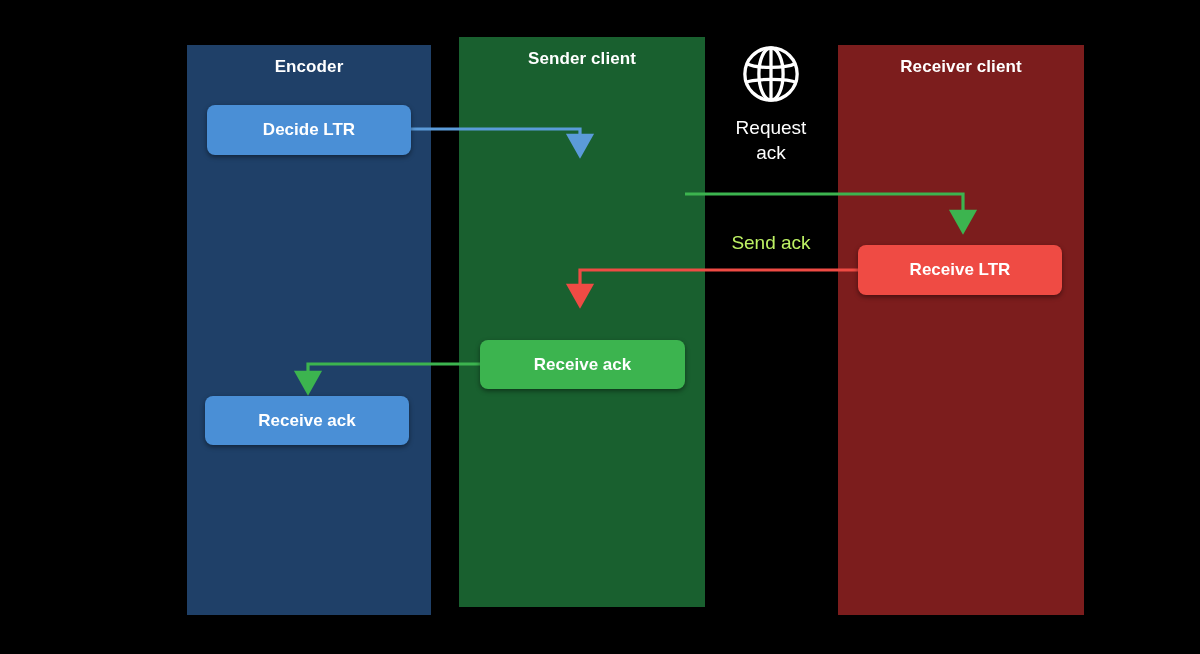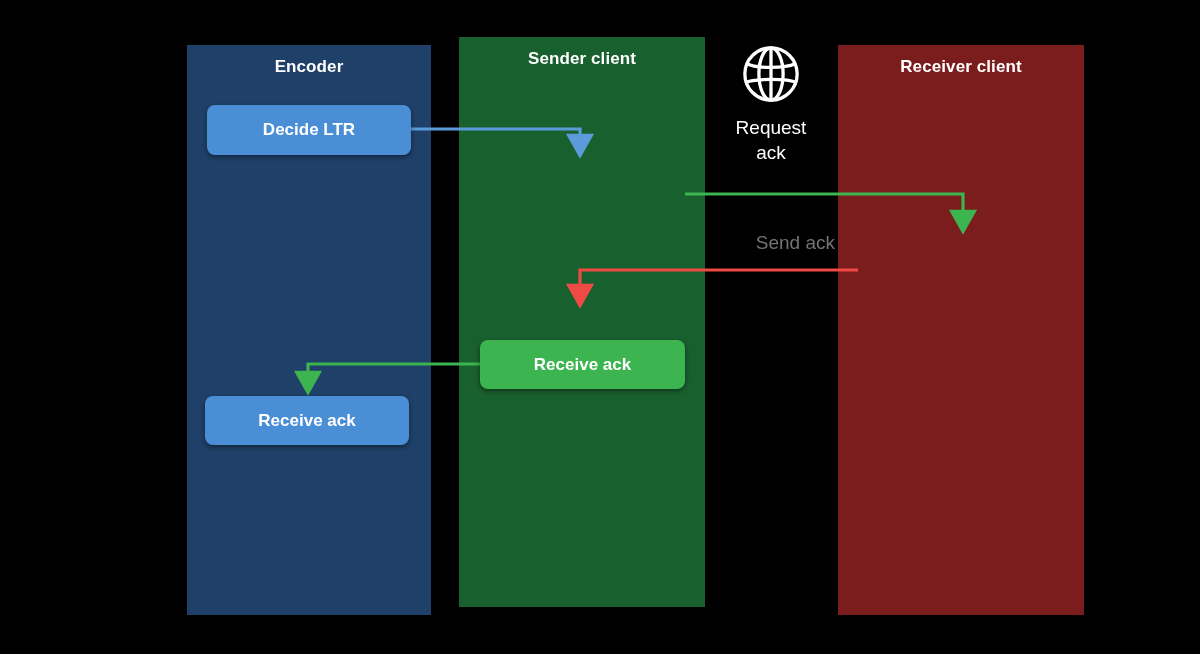--- a/index.html
+++ b/index.html
@@ -61,22 +61,22 @@
     color:#ffffff;
     font-size:19px;
     line-height:25px;
     text-align:center;
     white-space:pre-line;
   }
 
   #send-ack-label {
     position:absolute;
     left:707px; top:232px; width:128px;
-    text-align:right;
-    color:#737373;
+    text-align:center;
+    color:#bef264;
     font-size:19px;
     z-index:6;
   }
 
   #edges { position:absolute; inset:0; z-index:4; pointer-events:none; }
 </style>
 </head>
 <body>
 
 <div id="stage">
@@ -121,20 +121,23 @@
 
   <div class="node blue" id="node-receive-ack-encoder">
     <span>Receive ack</span>
   </div>
 
 
   <div class="node green" id="node-receive-ack-sender">
     <span>Receive ack</span>
   </div>
 
+  <div class="node red" id="node-receive-ltr">
+    <span>Receive LTR</span>
+  </div>
 
   <div id="globe-wrap">
     <svg id="globe-icon" viewBox="0 0 64 64">
       <g fill="none" stroke="#ffffff" stroke-width="3.4">
         <circle cx="32" cy="32" r="27"></circle>
         <ellipse cx="32" cy="32" rx="12.5" ry="27"></ellipse>
         <line x1="32" y1="5" x2="32" y2="59"></line>
         <path d="M7.2,21.5 C17,26.5 47,26.5 56.8,21.5"></path>
         <path d="M5.2,41 C15,36.5 49,36.5 58.8,41"></path>
       </g>

